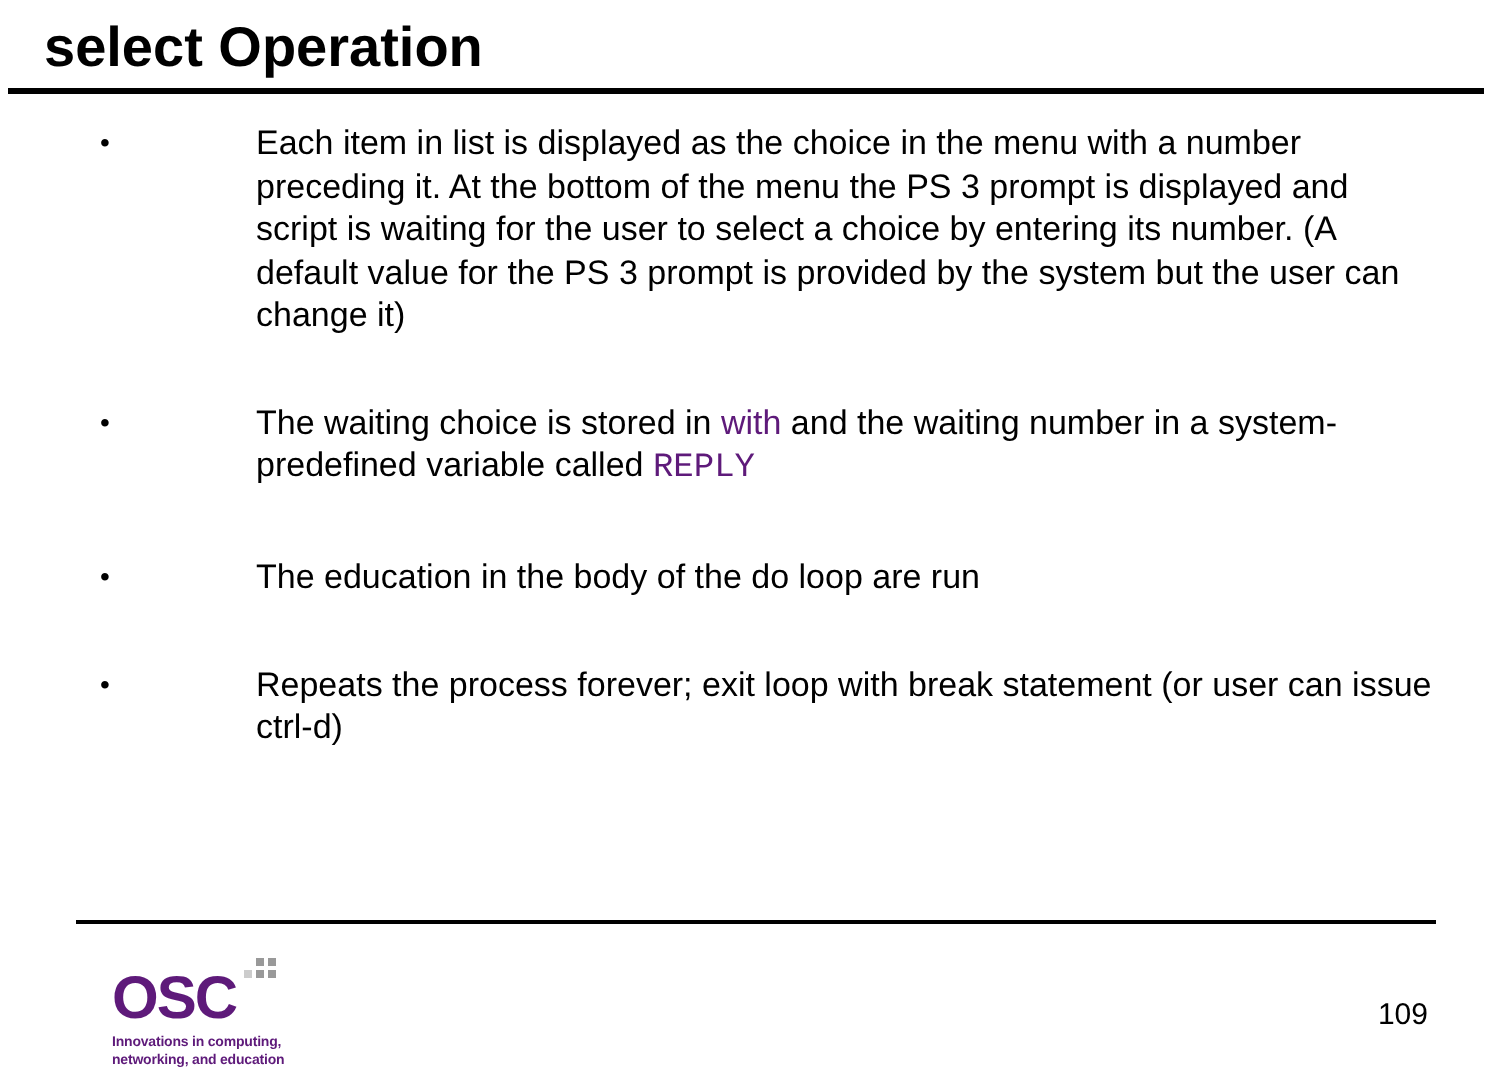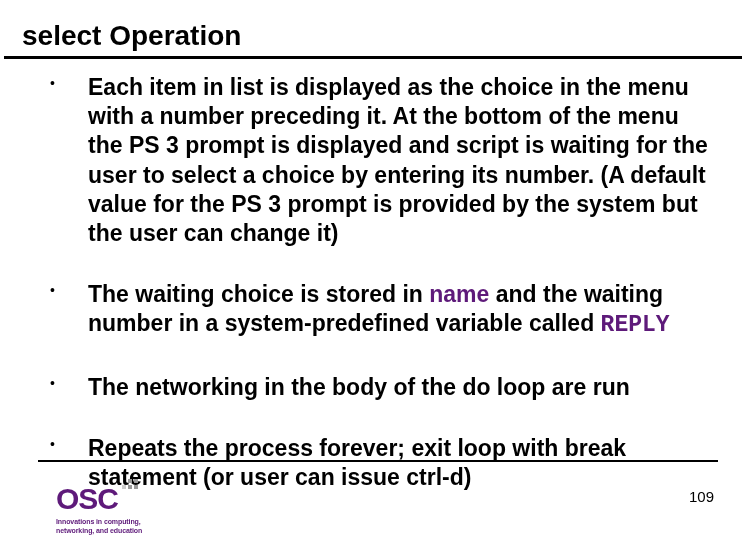--- a/index.html
+++ b/index.html
@@ -10,42 +10,43 @@
     font-family: Arial, Helvetica, sans-serif;
     position: relative;
     overflow: hidden;
   }
   .title {
     font-size: 28px;
     font-weight: bold;
     color: #000;
     padding: 8px 0 4px 18px;
     border-bottom: 3px solid #000;
-    margin: 12px 14px 0 4px;
+    margin: 0 14px 0 4px;
   }
   .content {
     padding: 14px 40px 0 50px;
   }
   .bullet-item {
     display: flex;
     margin-bottom: 32px;
   }
   .bullet-dot {
     width: 38px;
     flex-shrink: 0;
     font-size: 14px;
     color: #000;
     padding-top: 2px;
   }
   .bullet-text {
     flex: 1;
-    font-size: 23px;
-    font-weight: bold;
+    font-size: 17px;
+    font-weight: normal;
     color: #000;
     line-height: 1.27;
+    margin-left: 40px;
   }
   .purple { color: #5e1a7a; }
   .mono { font-family: "Courier New", Courier, monospace; }
   .footer-line {
     position: absolute;
     left: 38px;
     right: 38px;
     bottom: 78px;
     border-top: 2px solid #000;
   }
@@ -60,48 +61,48 @@
     font-size: 7px;
     color: #5e1a7a;
     line-height: 1.05;
     margin-top: 1px;
     font-weight: bold;
     letter-spacing: -0.1px;
   }
   .page-num {
     position: absolute;
     right: 42px;
-    bottom: 35px;
+    bottom: 24px;
     font-size: 15px;
     color: #000;
     margin-top: 23px;
   }
 </style>
 </head>
 <body>
 
 <h1 class="title">select Operation</h1>
 
 <div class="content">
 
   <div class="bullet-item">
     <div class="bullet-dot">•</div>
     <div class="bullet-text">Each item in list is displayed as the choice in the menu with a number preceding it. At the bottom of the menu the PS 3 prompt is displayed and script is waiting for the user to select a choice by entering its number. (A default value for the PS 3 prompt is provided by the system but the user can change it)</div>
   </div>
 
   <div class="bullet-item">
     <div class="bullet-dot">•</div>
     <div class="bullet-text">
-      <span>The waiting choice is stored in </span><span class="purple">name</span><span> and the waiting number in a system-predefined variable called </span><span class="purple mono">REPLY</span>
+      <span>The waiting choice is stored in </span><span class="purple">with</span><span> and the waiting number in a system-predefined variable called </span><span class="purple mono">REPLY</span>
     </div>
   </div>
 
   <div class="bullet-item">
     <div class="bullet-dot">•</div>
-    <div class="bullet-text">The networking in the body of the do loop are run</div>
+    <div class="bullet-text">The education in the body of the do loop are run</div>
   </div>
 
   <div class="bullet-item">
     <div class="bullet-dot">•</div>
     <div class="bullet-text">Repeats the process forever; exit loop with break statement (or user can issue ctrl-d)</div>
   </div>
 
 </div>
 
 <div class="footer-line"></div>

